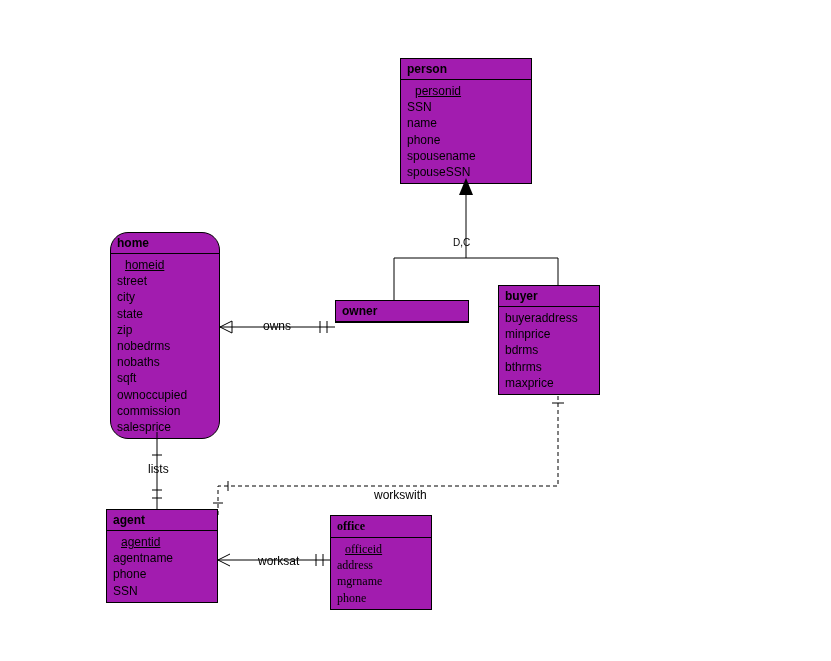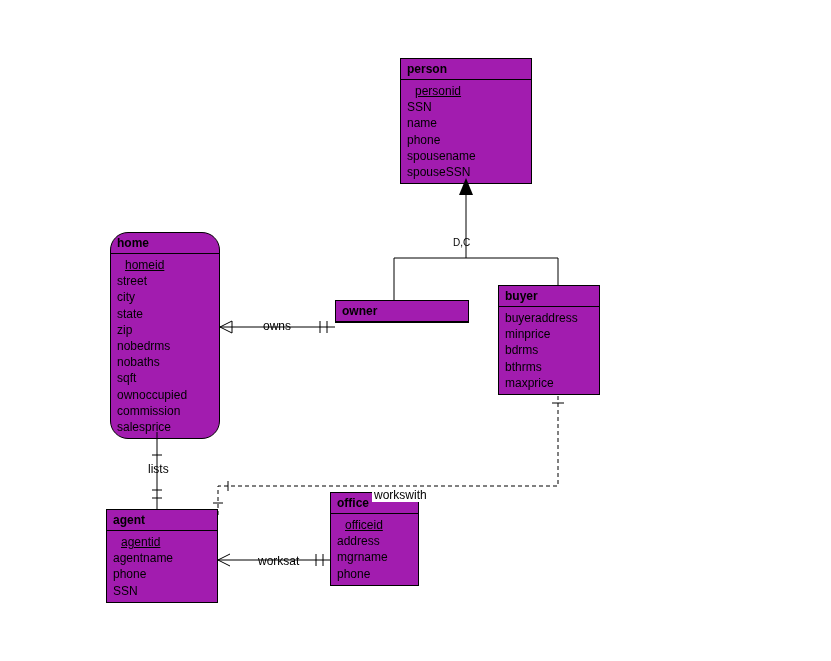--- a/index.html
+++ b/index.html
@@ -92,21 +92,21 @@
 <div class="entity" style="left:106px; top:509px; width:112px;">
   <div class="entity-title">agent</div>
   <div class="entity-attrs">
     <div class="key">agentid</div>
     <div>agentname</div>
     <div>phone</div>
     <div>SSN</div>
   </div>
 </div>
 
-<div class="entity" style="left:330px; top:492px; width:89px;">
+<div class="entity" style="left:330px; top:515px; width:102px;font-family:Liberation Serif, serif;">
   <div class="entity-title">office</div>
   <div class="entity-attrs">
     <div class="key">officeid</div>
     <div>address</div>
     <div>mgrname</div>
     <div>phone</div>
   </div>
 </div>
 
 <div class="rel-label" style="left:261px; top:319px;">owns</div>

